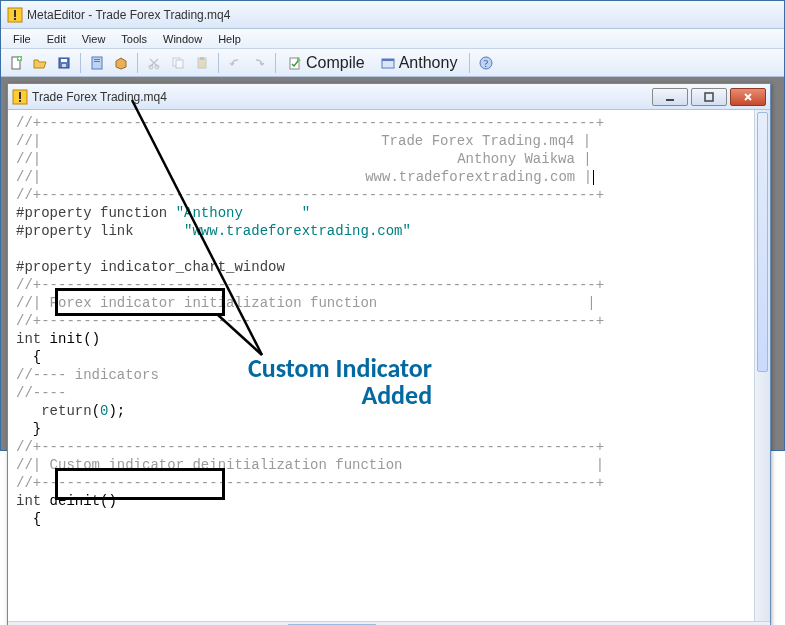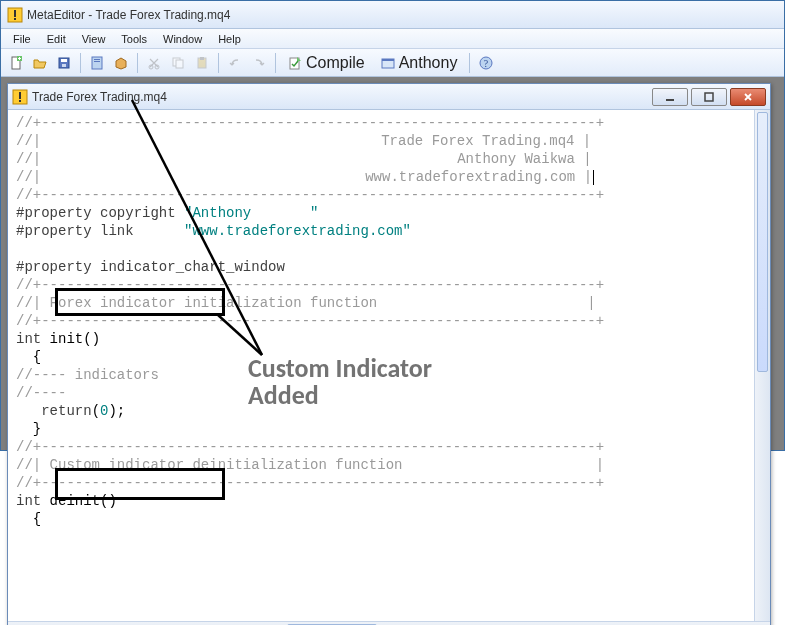--- a/index.html
+++ b/index.html
@@ -40,21 +40,21 @@
 .hscroll .thumb { position: absolute; top: 2px; bottom: 2px; left: 36%; width: 90px; background: linear-gradient(#e6eefb,#cadafc); border: 1px solid #9fb8dd; border-radius: 2px; }
 .hscroll .arrow, .vscroll .arrow { width: 16px; height: 16px; display: inline-flex; align-items: center; justify-content: center; }
 
 .c-gray { color: #9a9a9a; }
 .c-blue { color: #404040; }
 .c-teal { color: #008080; }
 .c-black { color: #000; }
 
 .overlay { position: absolute; left: 0; top: 0; pointer-events: none; }
 .annot-box { position: absolute; border: 3px solid #000; background: transparent; }
-.annot-text { position: absolute; font-family: Calibri, sans-serif; font-size: 26px; font-weight: bold; color: #737373; line-height: 1.05; }
+.annot-text { position: absolute; font-family: Calibri, sans-serif; font-size: 26px; font-weight: bold; color: #0369a1; line-height: 1.05; text-align: right; }
 svg.annot-lines { position: absolute; left:0; top:0; }
 
 .cursor-caret { display:inline-block; border-left:1px solid #000; height:15px; vertical-align:middle; margin-left:1px;}
 </style>
 </head>
 <body>
 
 <div class="outer-window">
 
   <div class="titlebar">
@@ -197,21 +197,21 @@
             </span>
         </div>
       </div>
 
       <div class="editor-body">
         <div class="code-area"><span class="c-gray">//+------------------------------------------------------------------+</span>
 <span class="c-gray">//|</span><span style="display:inline-block;width:340px"></span><span class="c-gray">Trade Forex Trading.mq4 |</span>
 <span class="c-gray">//|</span><span style="display:inline-block;width:416px"></span><span class="c-gray">Anthony Waikwa |</span>
 <span class="c-gray">//|</span><span style="display:inline-block;width:324px"></span><span class="c-gray">www.tradeforextrading.com |</span><span class="cursor-caret"></span>
 <span class="c-gray">//+------------------------------------------------------------------+</span>
-<span class="c-blue">#property</span><span class="c-blue"> copyright </span><span class="c-teal">"Anthony       "</span>
+<span class="c-blue">#property</span><span class="c-blue"> function </span><span class="c-teal">"Anthony       "</span>
 <span class="c-blue">#property</span><span class="c-blue"> link      </span><span class="c-teal">"www.tradeforextrading.com"</span>
 <span></span>
 <span class="c-blue">#property</span><span class="c-blue"> indicator_chart_window</span>
 <span class="c-gray">//+------------------------------------------------------------------+</span>
 <span class="c-gray">//| Forex indicator initialization function                         |</span>
 <span class="c-gray">//+------------------------------------------------------------------+</span>
 <span class="c-blue">int</span><span class="c-black"> init()</span>
 <span class="c-black">  {</span>
 <span class="c-gray">//---- indicators</span>
 <span class="c-gray">//----</span>

